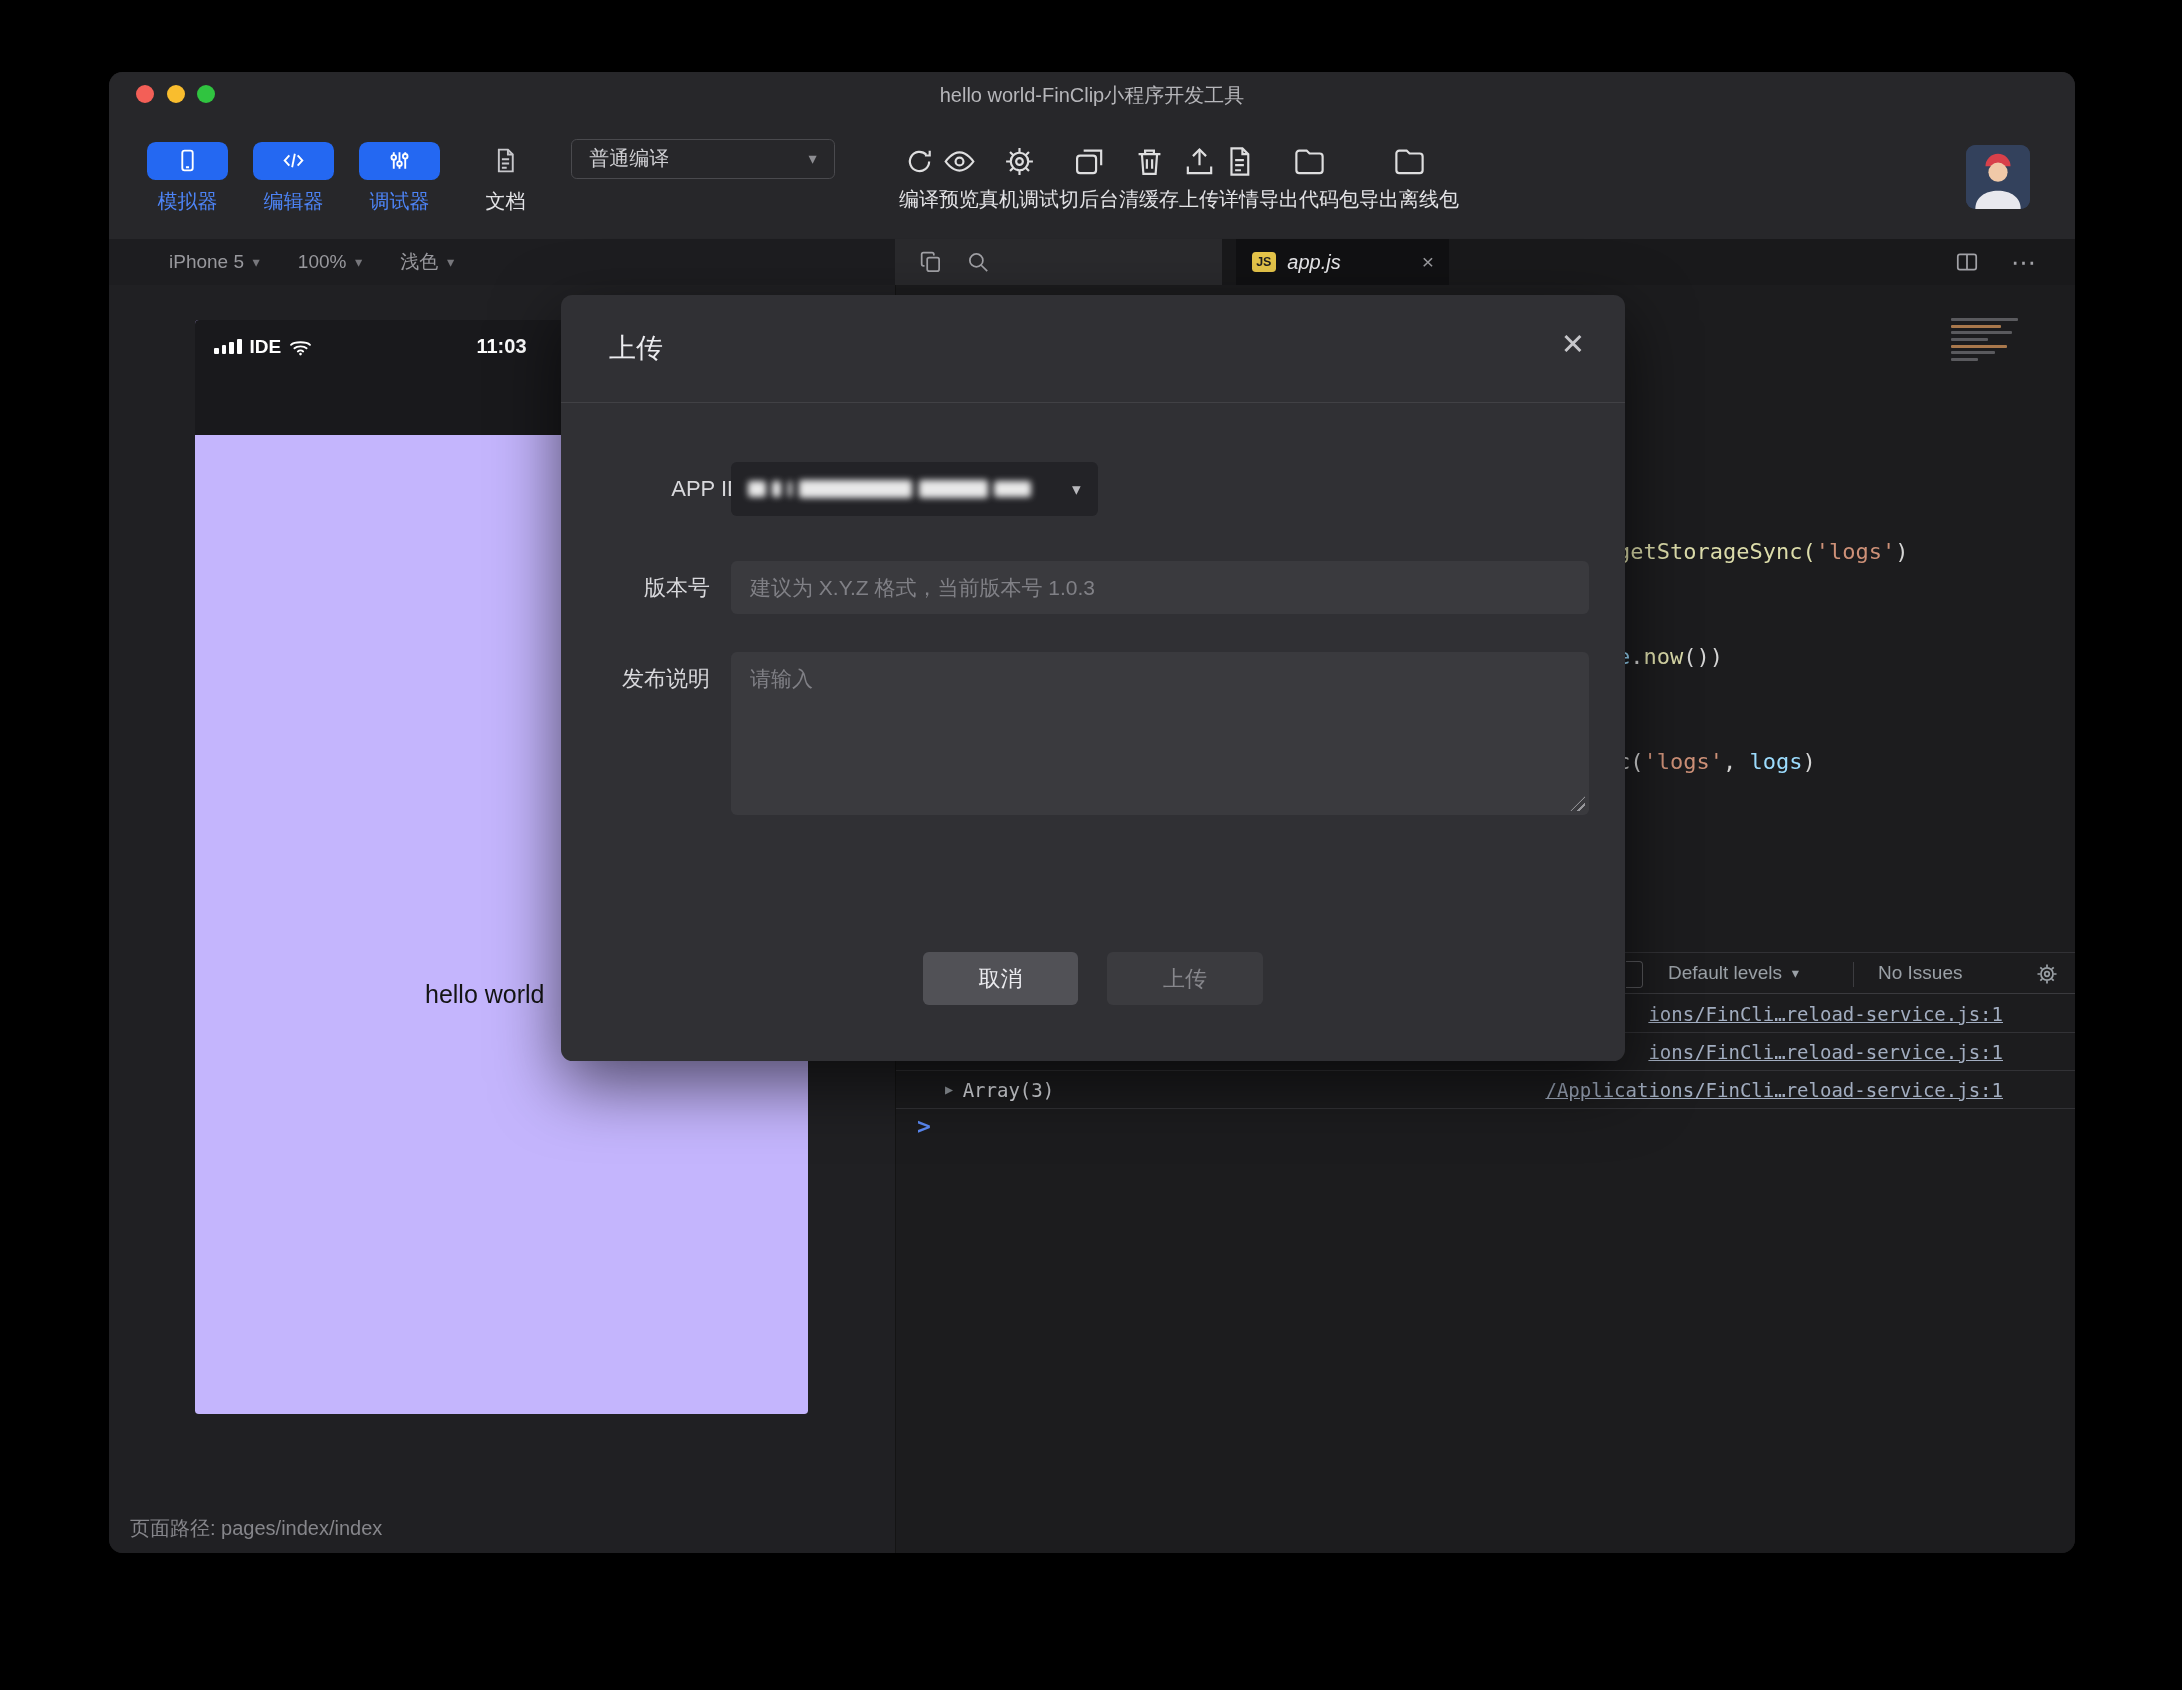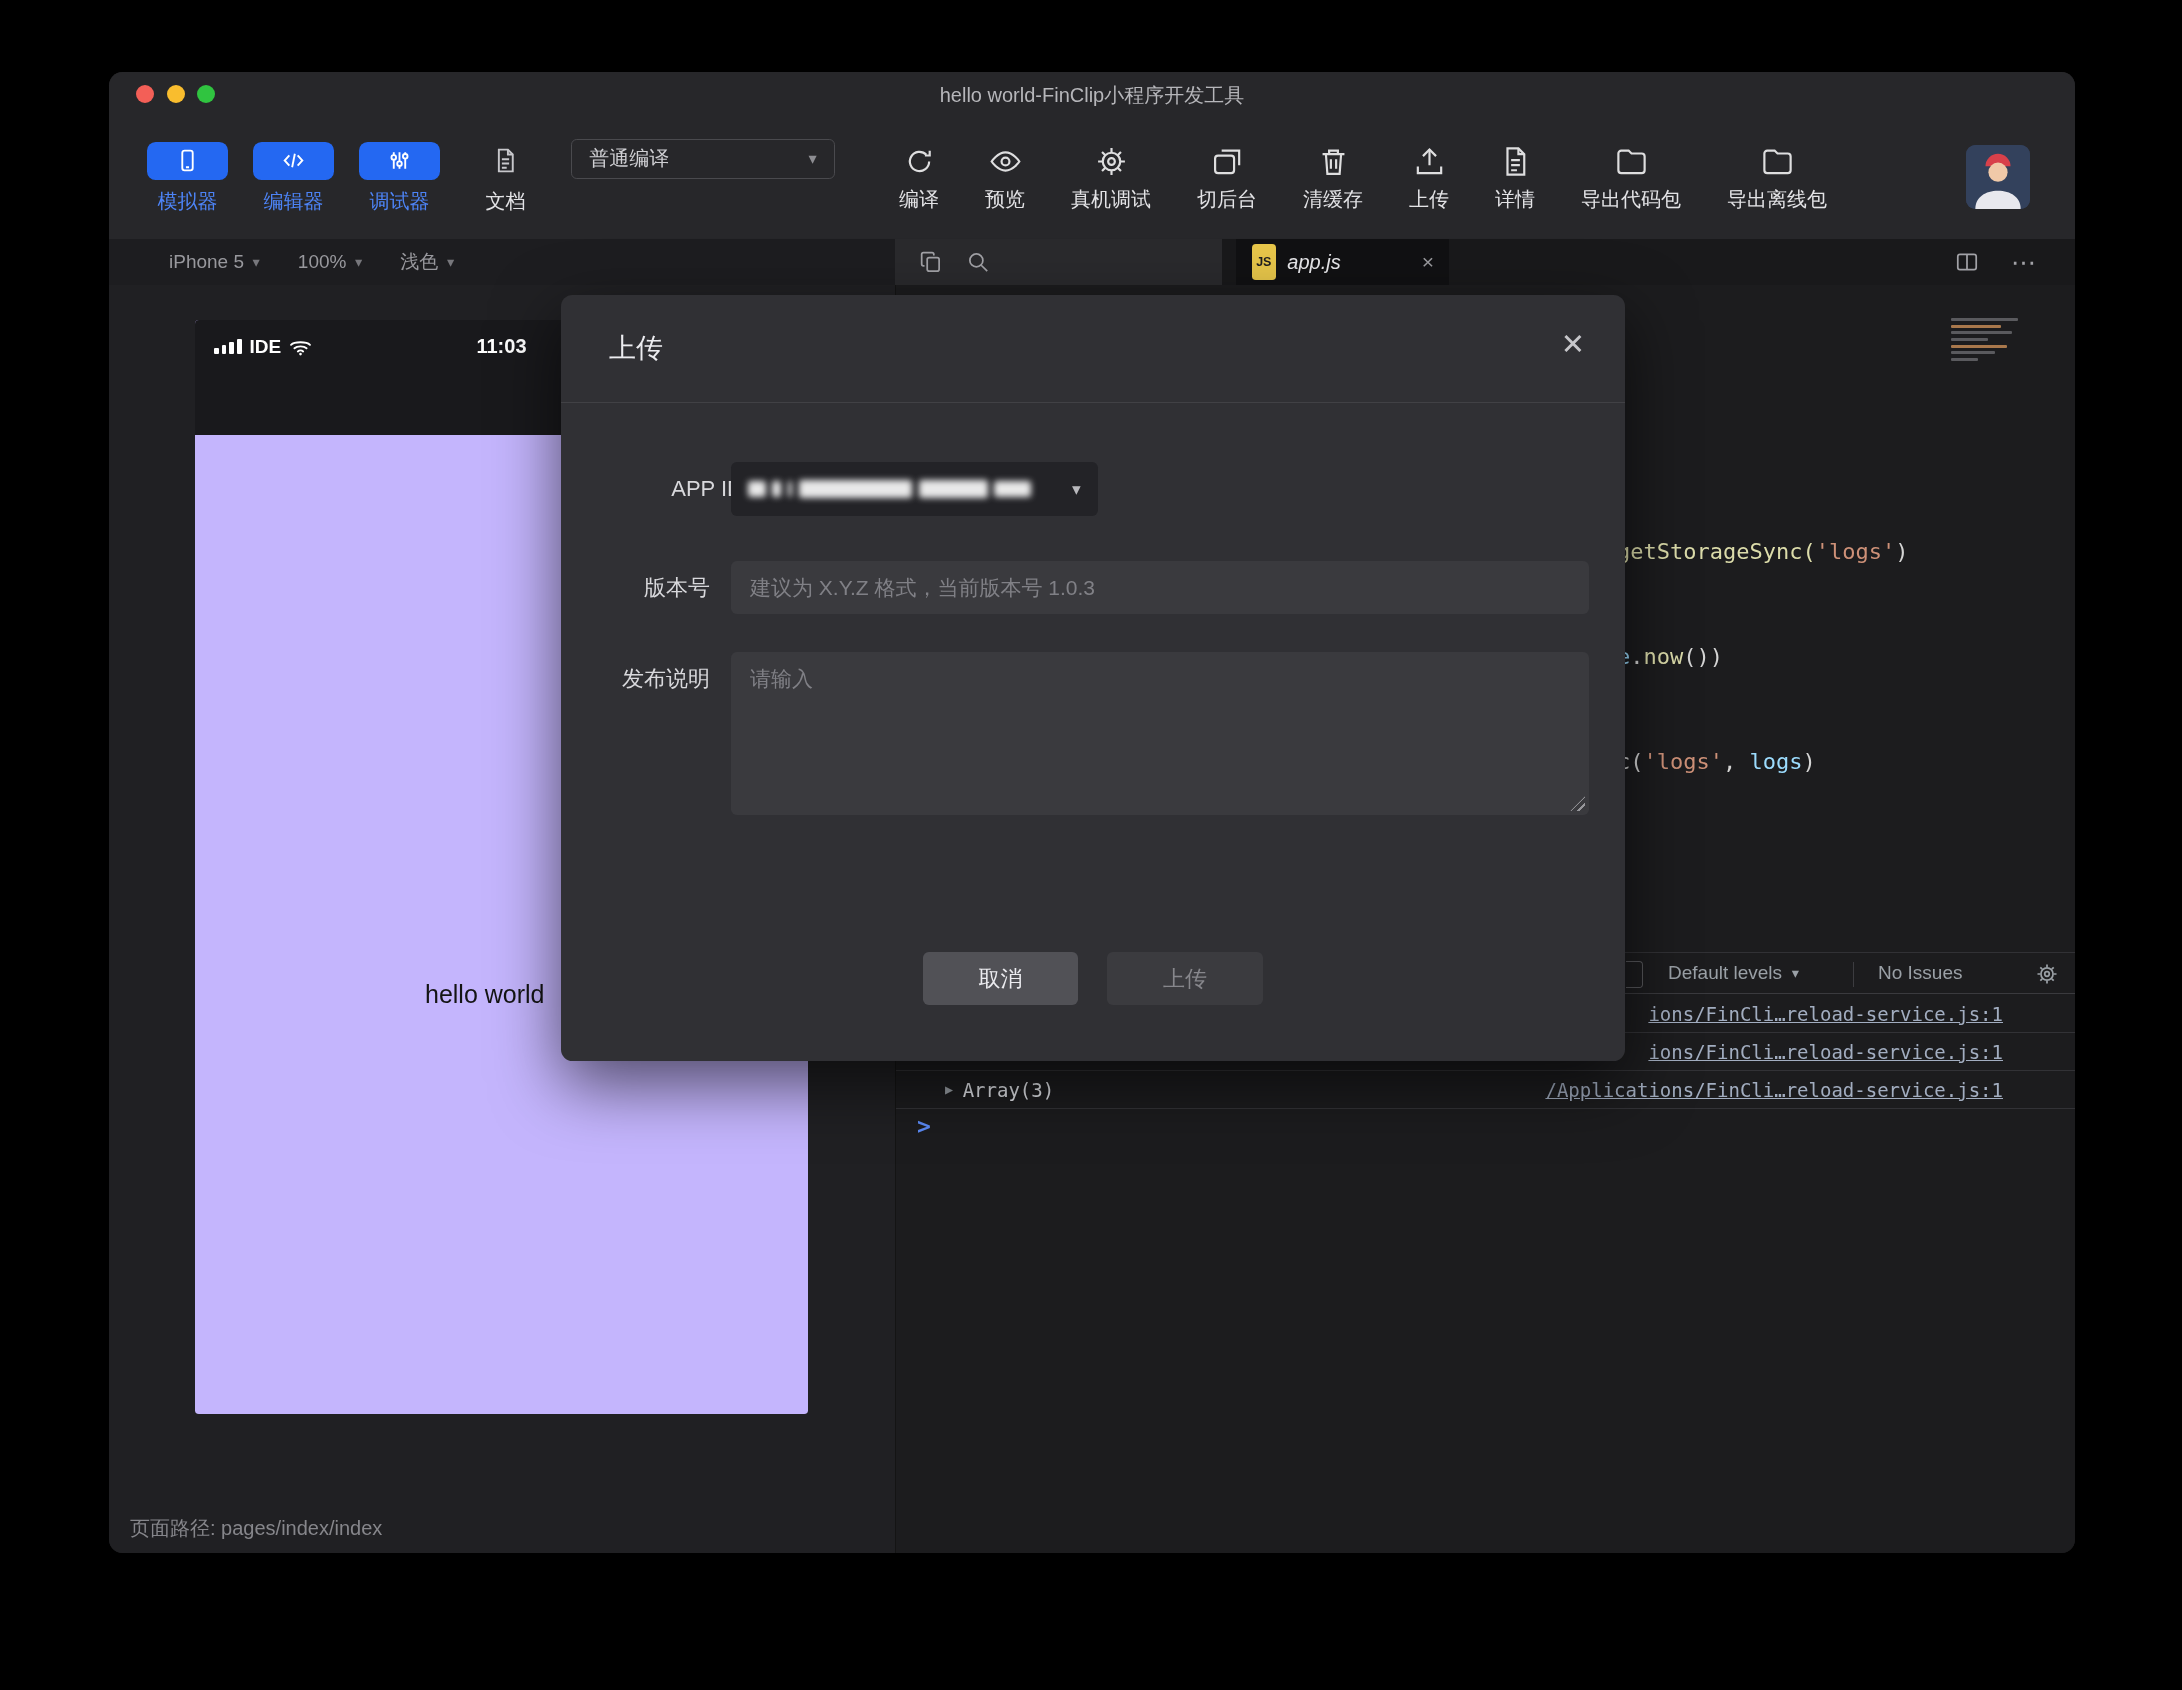--- a/index.html
+++ b/index.html
@@ -21,37 +21,37 @@
   .toolbar { position:relative; height:121px; background:#27272a; }
   .tb-left { position:absolute; left:38px; top:0; height:100%; display:flex; align-items:center; gap:25px; }
   .tool-item { display:flex; flex-direction:column; align-items:center; gap:8.6px; cursor:default; }
   .pill { width:81px; height:38px; border-radius:8.6px; background:#2468f2; display:flex; align-items:center; justify-content:center; color:#fff; }
   .plain-ic { width:81px; height:38px; display:flex; align-items:center; justify-content:center; color:#c7c7cb; }
   .tool-label { font-size:20px; color:#e3e3e6; white-space:nowrap; }
   .tool-label.blue { color:#4d84f7; }
   .compile-select { position:relative; top:-20px; width:264px; height:40px; border:1px solid #4a4a4e; border-radius:5.8px;
                     display:flex; align-items:center; padding:0 17.3px; color:#cfcfd3; font-size:20px; }
   .compile-select .chev { margin-left:auto; color:#8d8d92; font-size:16.3px; }
-  .tb-actions { position:absolute; left:790px; top:0; height:100%; display:flex; align-items:center; gap:46px; }
+  .tb-actions { position:absolute; left:790px; top:0; height:100%; display:flex; align-items:center; }
   .act { display:flex; flex-direction:column; align-items:center; gap:7.7px; color:#dededf; }
   .act svg { display:block; }
   .act .tool-label { font-size:20px; }
   .avatar { position:absolute; left:1857px; top:27px; width:64px; height:64px; border-radius:9.6px; overflow:hidden; background:#33415c; }
 
   
   .subbar { position:relative; height:46px; background:#1d1d20; }
   .sb-left { position:absolute; left:60px; top:0; height:46px; display:flex; align-items:center; gap:38px; }
   .sb-ctl { display:flex; align-items:center; gap:8.6px; color:#98989d; font-size:19px; }
   .sb-ctl .chev { color:#77777c; font-size:14.4px; }
   .sb-mid { position:absolute; left:786px; top:0; width:328px; height:46px; background:#2a2a2d;
             display:flex; align-items:center; padding-left:23px; gap:21px; color:#a2a2a7; }
   .tabstrip { position:absolute; left:1113px; right:0; top:0; height:46px; background:#19191b; }
   .tab { position:absolute; left:14.4px; top:0; width:213px; height:46px; background:#111113;
          display:flex; align-items:center; padding:0 15.4px; gap:11.5px; }
-  .js-badge { width:24px; height:36px; border-radius:3.8px; background:#e7c64a; color:#1d1d1f; font-weight:bold;
+  .js-badge { width:24px; height:20px; border-radius:3.8px; background:#e7c64a; color:#1d1d1f; font-weight:bold;
               font-size:12.5px; display:flex; align-items:center; justify-content:center; }
   .tab-name { color:#e9e9ec; font-size:20px; font-style:italic; }
   .tab-close { margin-left:auto; color:#9b9b9f; font-size:21px; }
   .sb-right { position:absolute; right:37px; top:0; height:46px; display:flex; align-items:center; gap:31px; color:#a2a2a7; }
   .sb-more { font-size:25px; color:#a2a2a7; letter-spacing:1.9px; }
 
   
   .main { position:absolute; left:0; top:213px; width:1966px; height:1268px; }
   .sim-panel { position:absolute; left:0; top:0; width:786px; height:100%; background:#202023; }
   .phone { position:absolute; left:86px; top:35px; width:613px; height:1094px; border-radius:3.8px; overflow:hidden; background:#c4b5fd; }

